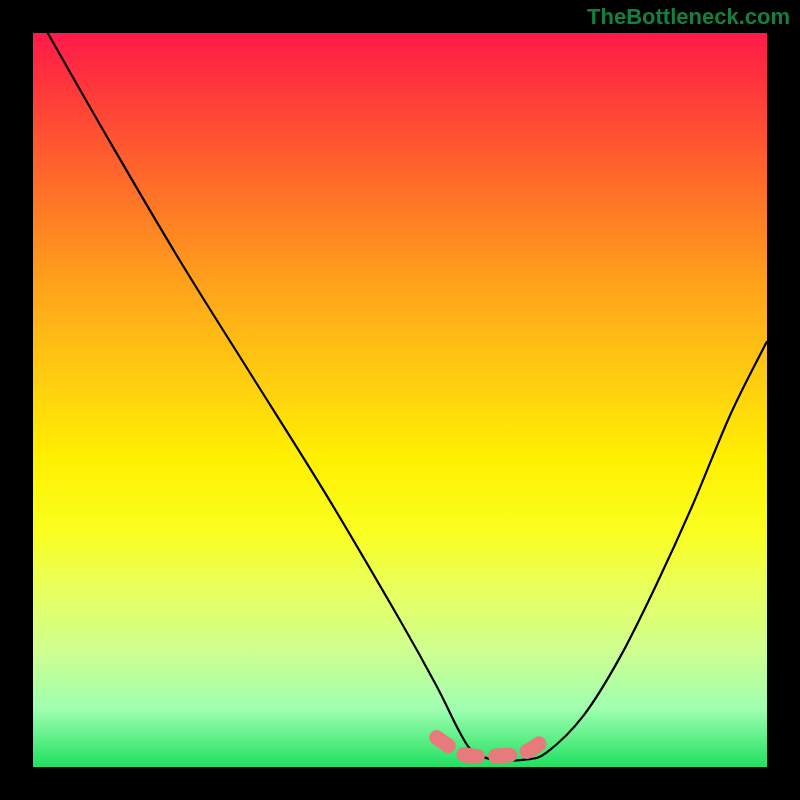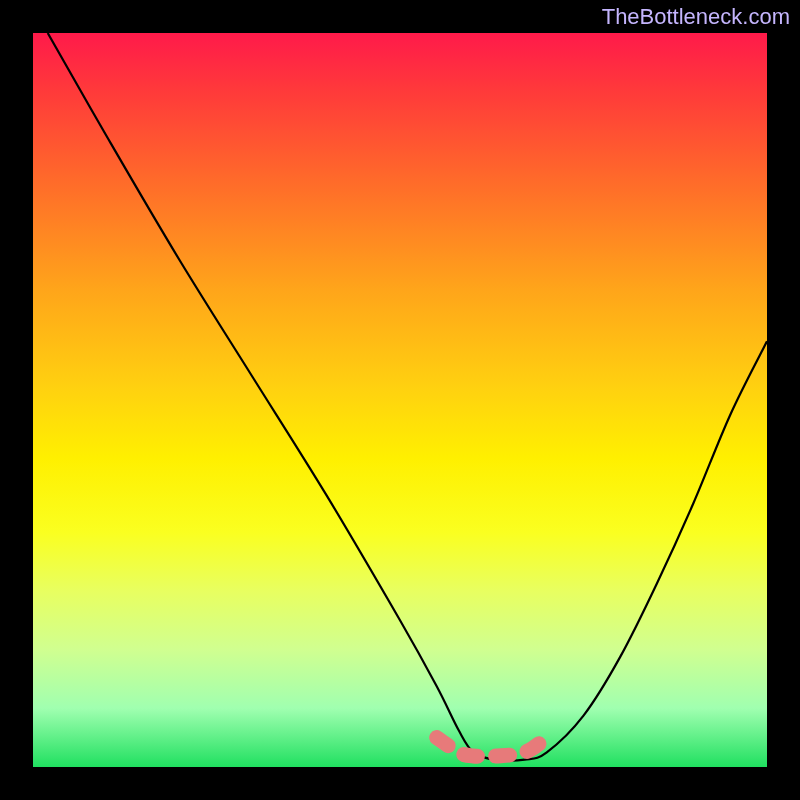--- a/index.html
+++ b/index.html
@@ -8,23 +8,23 @@
     height: 800px;
     background: #000;
     position: relative;
     font-family: Arial, sans-serif;
     overflow: hidden;
   }
   .watermark {
     position: absolute;
     top: 4px;
     right: 10px;
-    color: #c4b5fd;
+    color: #15803d;
     font-size: 22px;
-    font-weight: 400;
+    font-weight: 700;
     z-index: 10;
   }
   .plot-area {
     position: absolute;
     left: 33px;
     top: 33px;
     width: 734px;
     height: 734px;
     background: linear-gradient(to bottom,
       #ff1a4a 0%,

